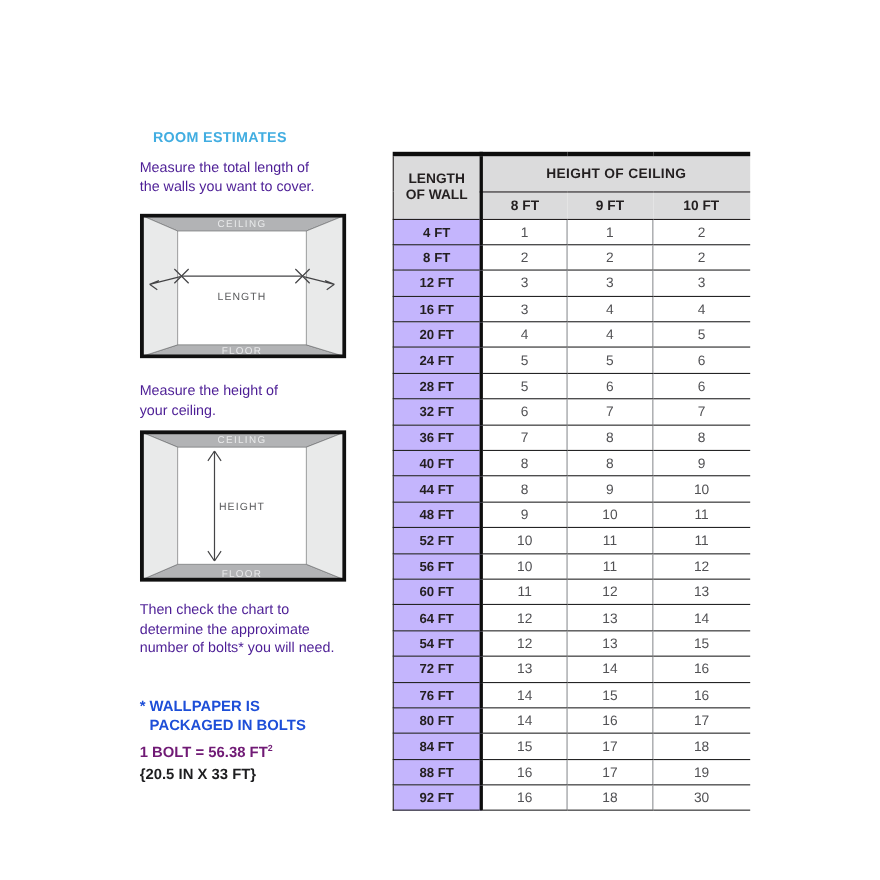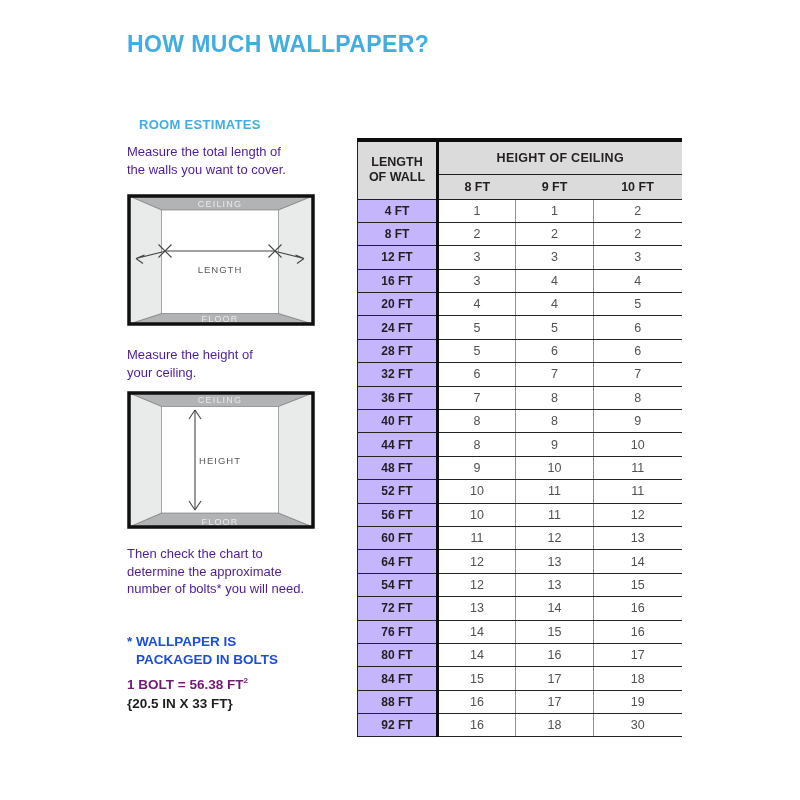--- a/index.html
+++ b/index.html
@@ -124,21 +124,20 @@
   .bolts-table tbody td.v3 { border-left: 1px solid #8E9093; }
   
   .panel-label { font-family: "Liberation Sans", sans-serif; font-size: 9px; letter-spacing: 1.2px; fill: #E8E9EA; }
   .dim-label   { font-family: "Liberation Sans", sans-serif; font-size: 9.5px; letter-spacing: 1px; fill: #58595B; }
 </style>
 </head>
 <body>
 
 <div class="page">
 
-  <h1 class="title">HOW MUCH WALLPAPER?</h1>
 
   <h2 class="sub-heading room-heading">ROOM ESTIMATES</h2>
 
   <p class="para p-length">Measure the total length of
 the walls you want to cover.</p>
 
   <svg class="diagram d-length" width="188" height="132" viewBox="0 0 188 132">
     <rect x="2" y="2" width="184" height="128" fill="#ffffff"></rect>
     <polygon points="2,2 186,2 151.5,16 34.5,16" fill="#B2B3B5" stroke="#6D6E70" stroke-width="0.6"></polygon>
     <polygon points="2,130 186,130 151.5,119.5 34.5,119.5" fill="#B2B3B5" stroke="#6D6E70" stroke-width="0.6"></polygon>

